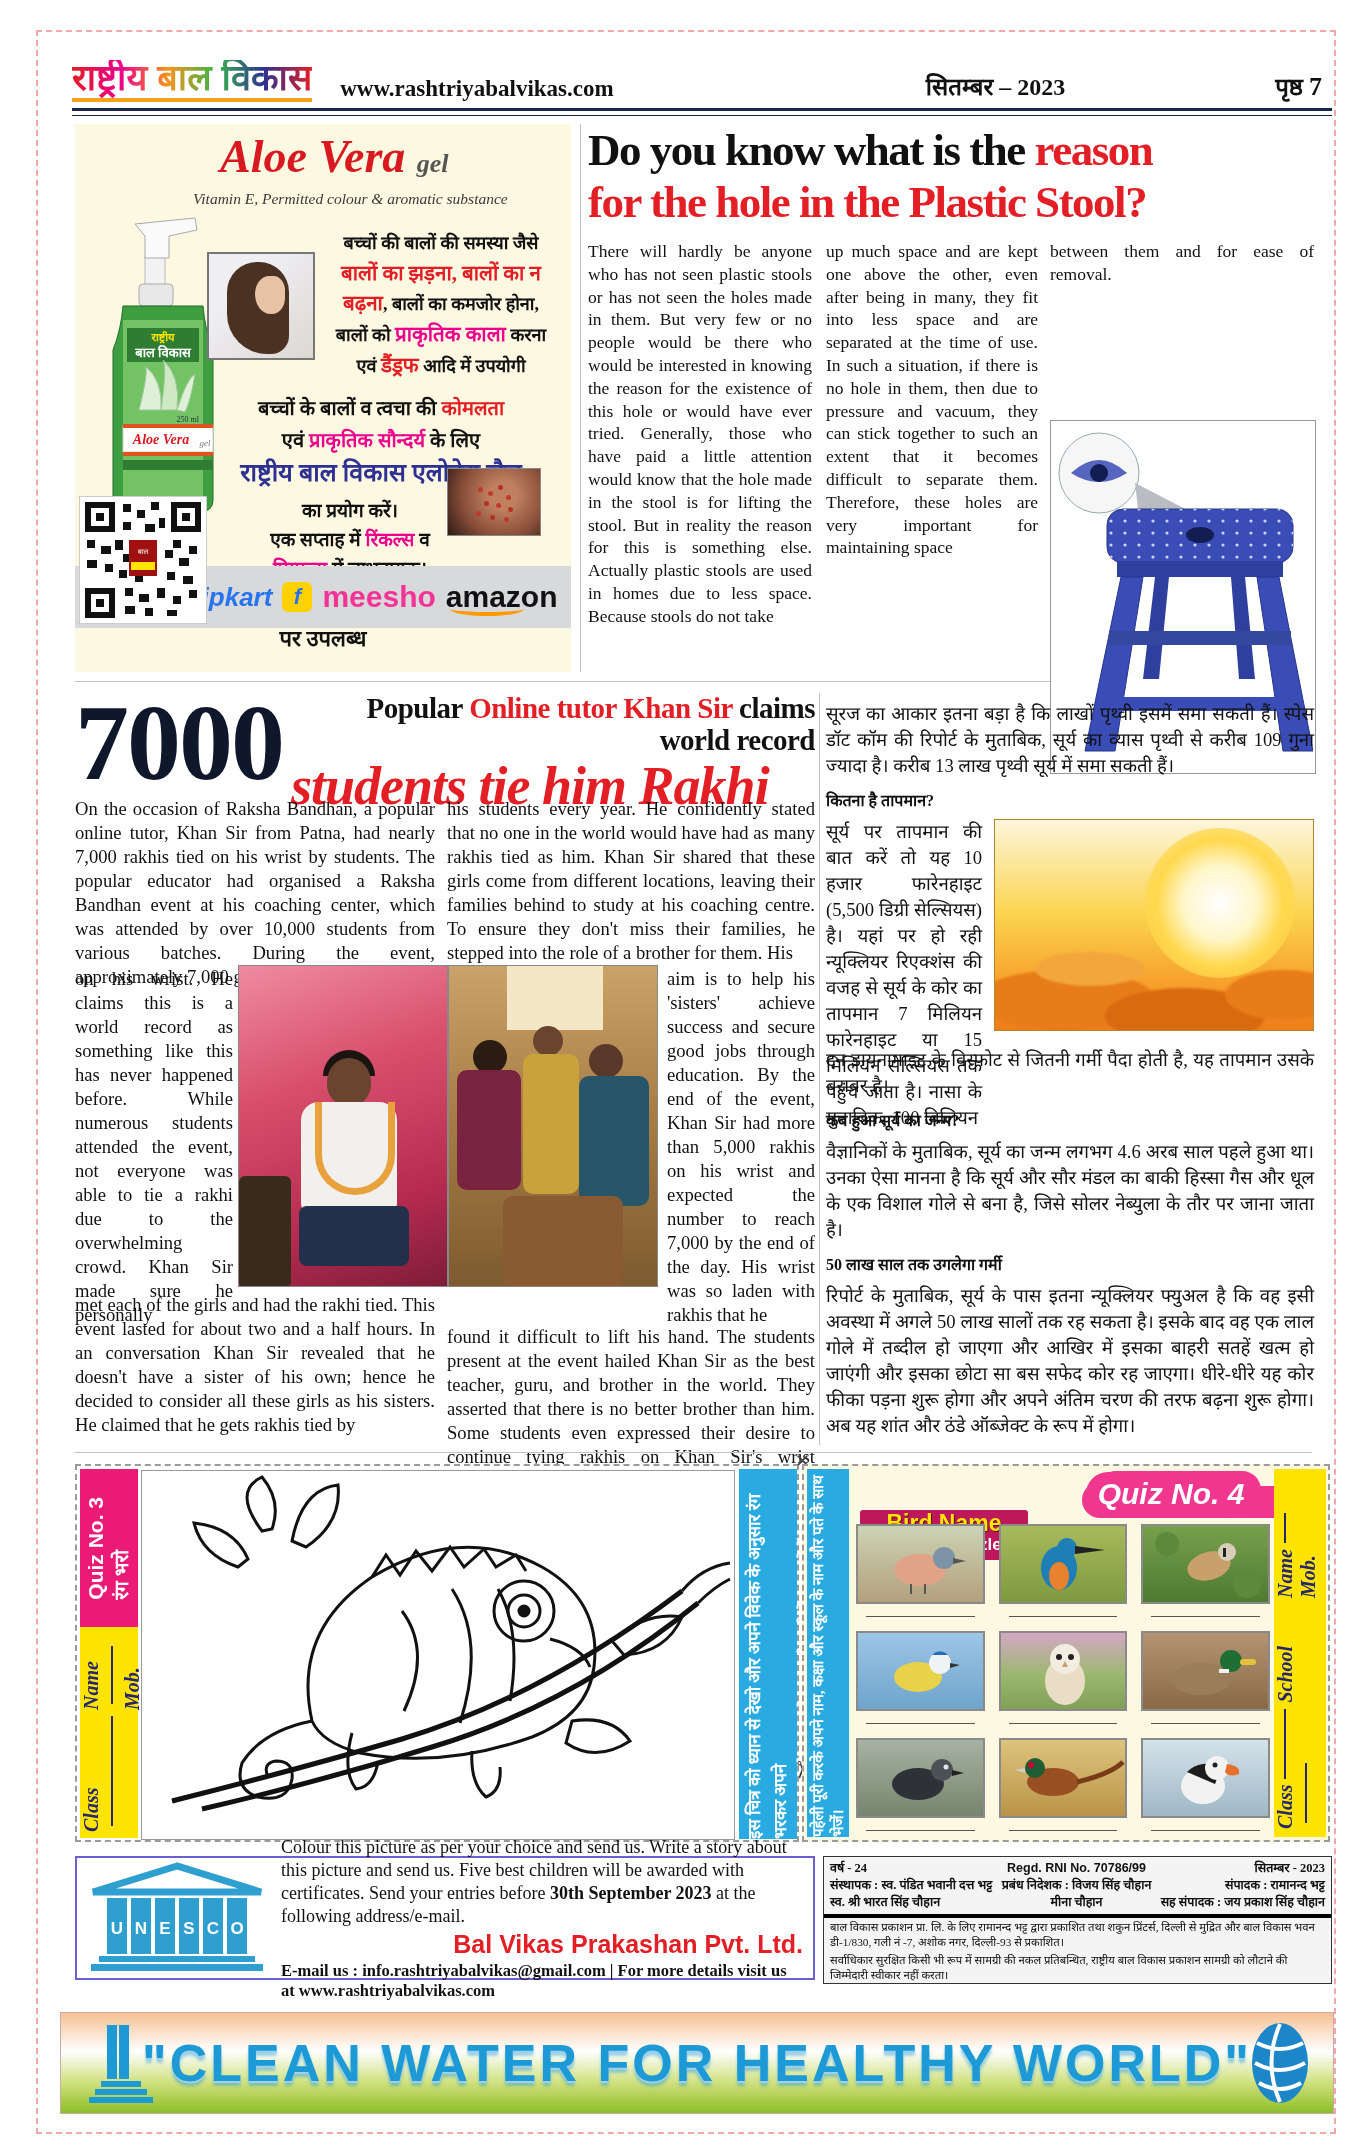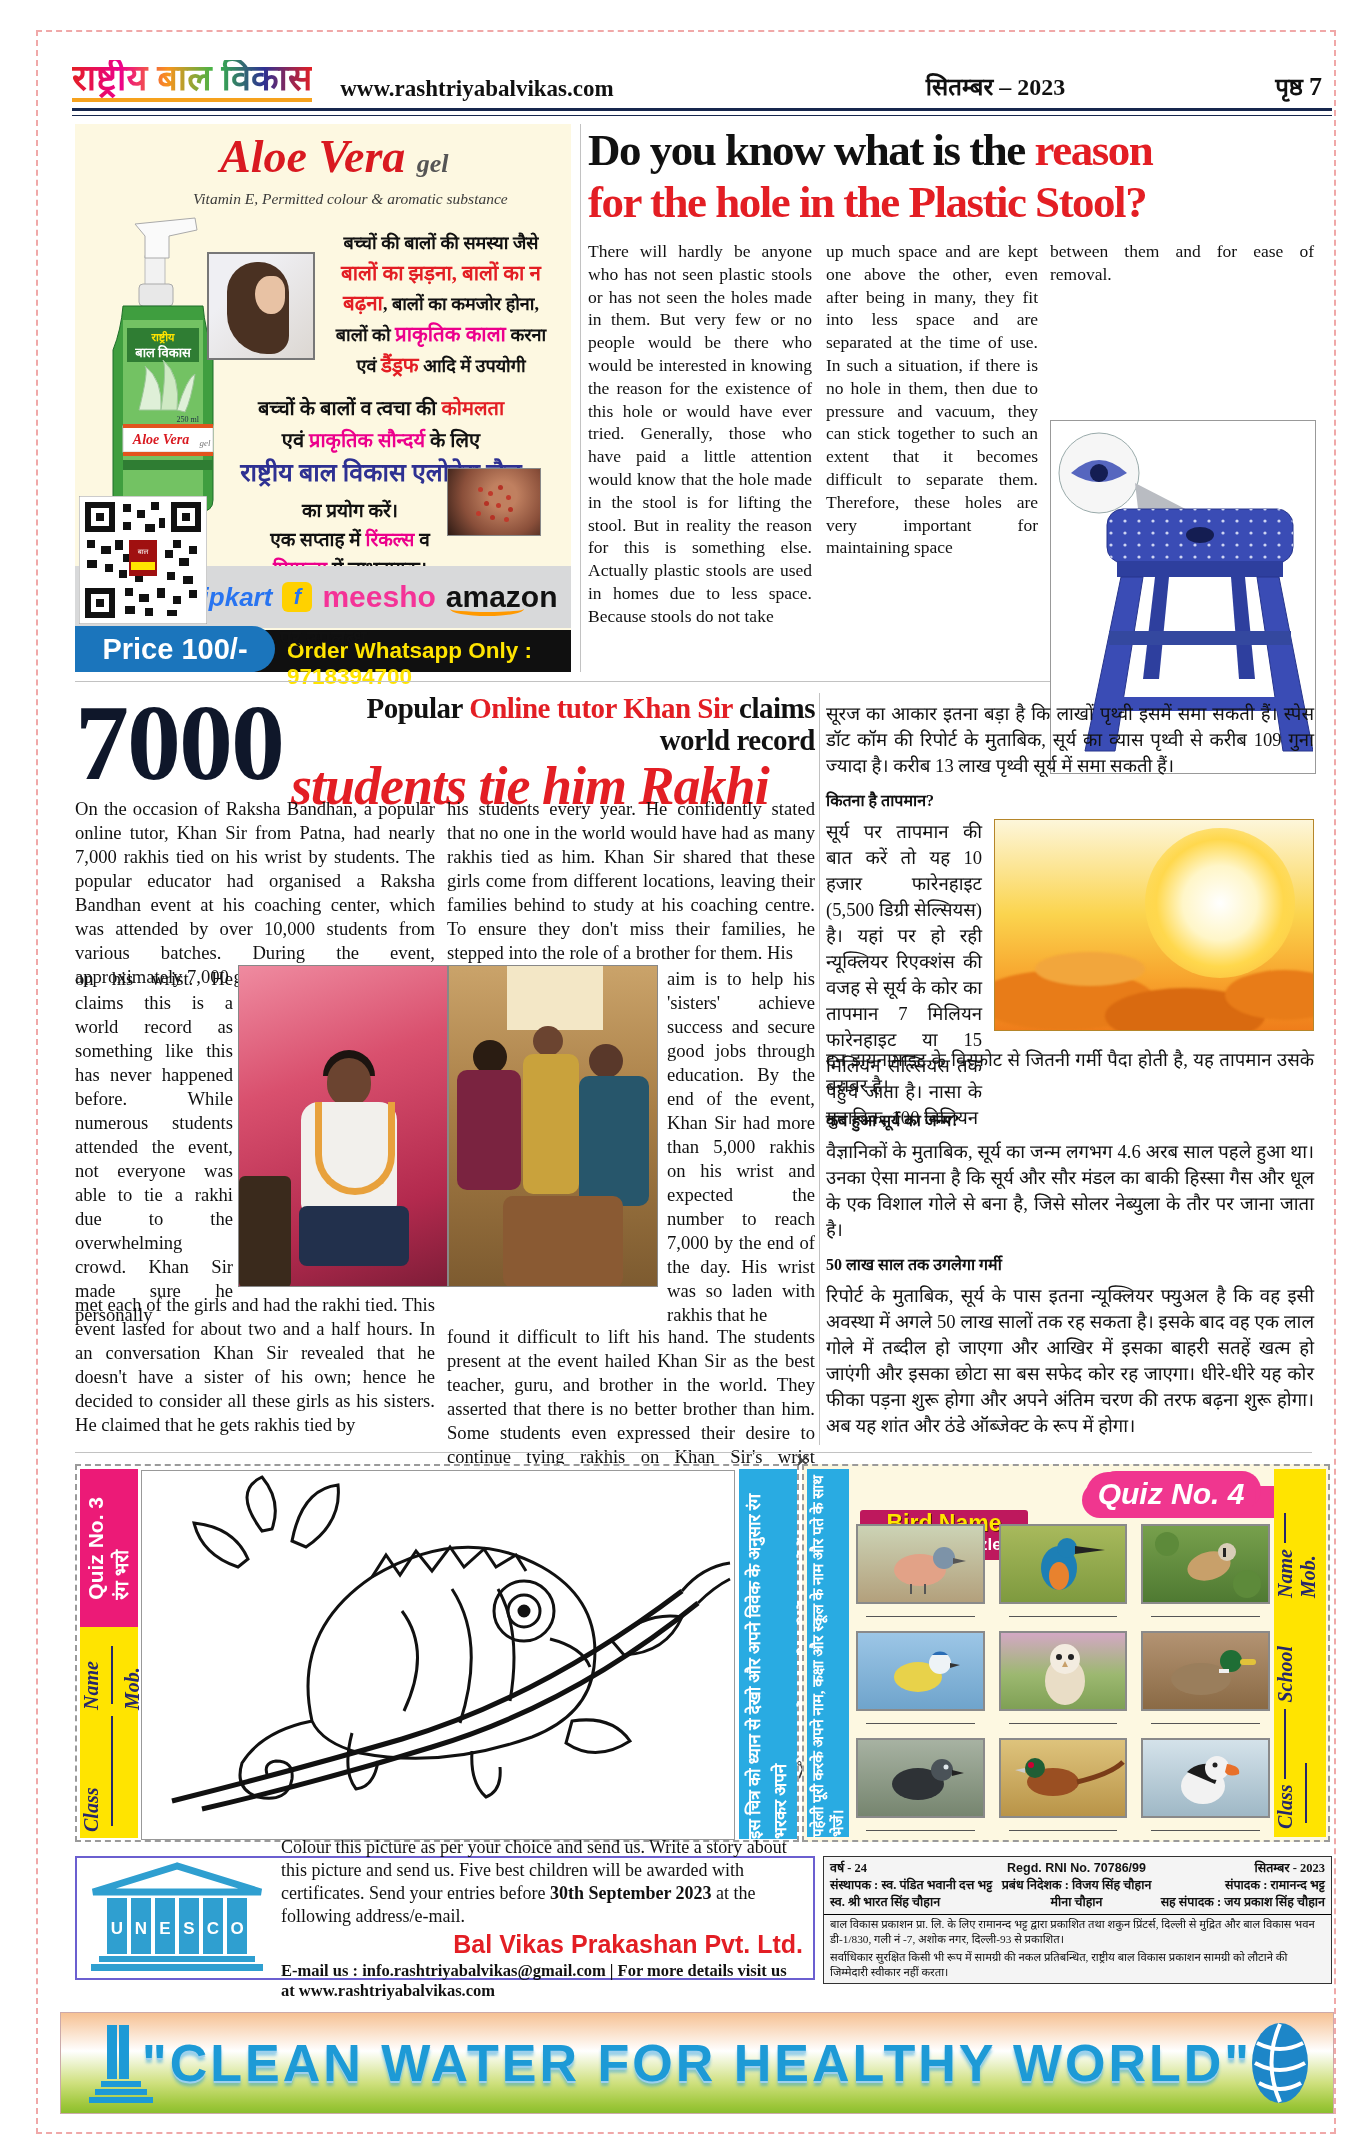--- a/index.html
+++ b/index.html
@@ -155,21 +155,21 @@
   .ftxt{flex:1;padding:4px 10px 4px 4px;}
   .ftxt .dk{font-size:18px;line-height:23px;}
   .ftxt .body{font-size:18px;line-height:23px;}
   .ftxt .pub{font-family:"Liberation Sans",sans-serif;color:#e31e24;font-weight:bold;font-size:25px;text-align:right;margin-top:2px;}
   .ftxt .mail{font-size:16.5px;font-weight:bold;margin-top:2px;}
   .pbox{position:absolute;left:823px;top:1856px;width:509px;height:128px;border:1px solid #333;background:#f4f4f4;
         box-sizing:border-box;font-family:"Liberation Serif",serif;}
   .prow{display:flex;justify-content:space-between;padding:3px 6px;font-size:12.5px;font-weight:bold;line-height:17px;}
   .prow .cc{text-align:center;}
   .prow .rr{text-align:right;}
-  .pfine{border-top:1px solid #000000;padding:2px 6px;font-size:11.3px;line-height:14.5px;}
+  .pfine{border-top:4px solid #000000;padding:2px 6px;font-size:11.3px;line-height:14.5px;}
   
   .banner{position:absolute;left:60px;top:2012px;width:1272px;height:100px;
           background:linear-gradient(#f6c193 0%,#ffffff 38%,#cfe07e 70%,#9ec73b 92%,#8bbf2f);
           border:1px solid #caa;display:flex;align-items:center;justify-content:center;}
   .bantext{font-family:"Liberation Sans",sans-serif;font-weight:bold;font-size:52px;color:#1d9ad6;
            letter-spacing:3px;text-shadow:0 2px 0 #9ed0ec,0 5px 3px rgba(29,154,214,.45);}
   .banun{position:absolute;left:28px;top:10px;}
   .banglobe{position:absolute;right:22px;top:8px;}
 </style>
 </head>
@@ -288,24 +288,20 @@
     </svg>
 
     <div class="mstrip">
       <span class="flipkart">Flipkart</span>
       <span class="fk-ico">f</span>
       <span class="meesho">meesho</span>
       <span class="amazon"><span>amazon</span><span class="smile"></span></span>
     </div>
     <div class="avail">पर उपलब्ध</div>
 
-    <div class="pricebar">
-      <div class="pricepill">Price 100/-</div>
-      <div class="ordertxt">Order Whatsapp Only : 9718394700</div>
-    </div>
   </div>
 
   <div class="divv" style="left:580px;top:124px;height:548px;"></div>
   <div class="divh" style="left:75px;top:681px;width:1237px;"></div>
 
   <div class="stool">
     <div class="st-h">
       <span>Do you know what is the </span><span class="red">reason</span><br>
       <span class="red">for the hole in the Plastic Stool?</span>
     </div>

